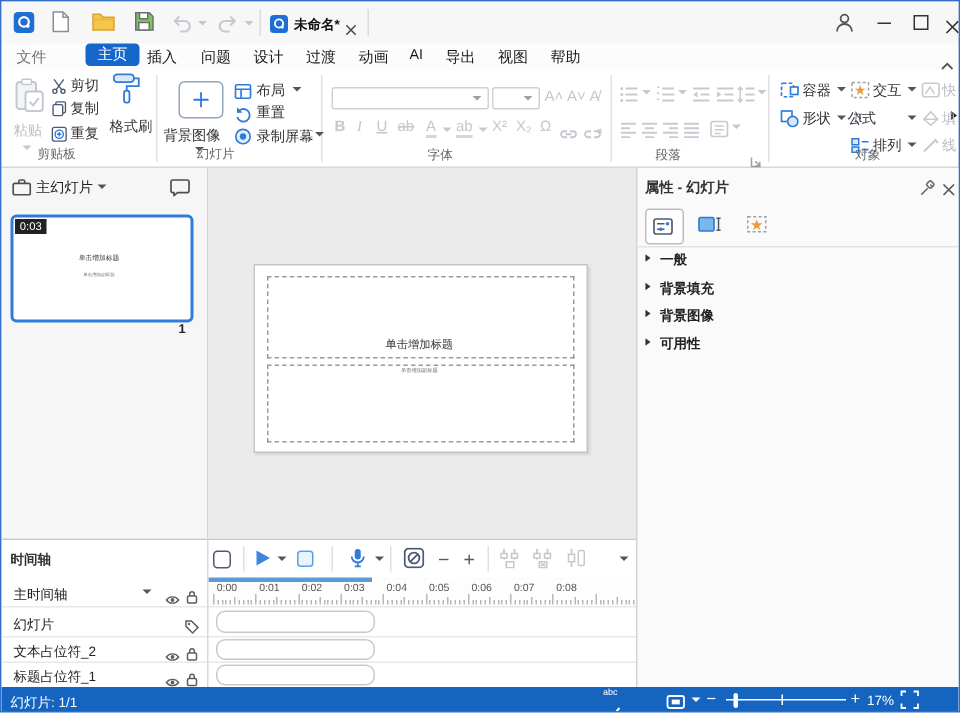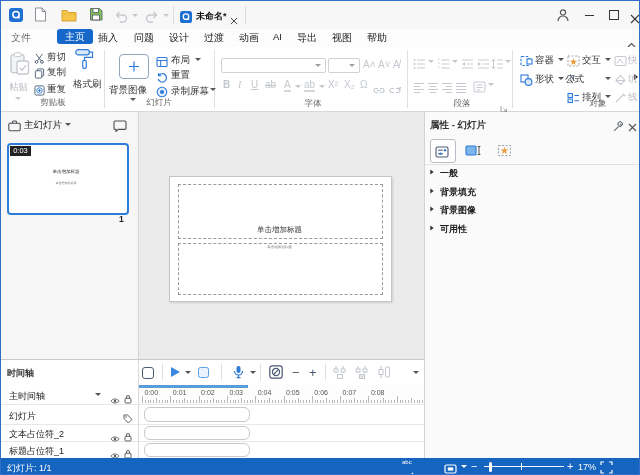--- a/index.html
+++ b/index.html
@@ -4,21 +4,21 @@
 <style>
   html,body{margin:0;padding:0;}
   #app{position:relative;width:640px;height:475px;background:#fff;font-family:"Liberation Sans",sans-serif;overflow:hidden;box-sizing:border-box;border:1px solid #2f6fc8;color:#222;}
   .abs{position:absolute;}
   .txt{white-space:nowrap;}
   .dd{width:0;height:0;border-left:3px solid transparent;border-right:3px solid transparent;border-top:3.5px solid #555;display:inline-block;position:absolute;}
   .dd.gray{border-top-color:#c3c7ce;}
   .rt{width:0;height:0;border-top:3.5px solid transparent;border-bottom:3.5px solid transparent;border-left:4.5px solid #222;position:absolute;}
   .vsep{position:absolute;width:1px;background:#e0e0e0;}
   .hsep{position:absolute;height:1px;background:#e0e0e0;}
-  .glabel{position:absolute;font-size:8.5px;color:#666;text-align:center;}
+  .glabel{position:absolute;font-size:8.5px;color:#666;text-align:left;}
   .slabel{font-size:9.5px;color:#333;}
   .icon{position:absolute;}
   .combob{position:absolute;background:#fff;border:1px solid #d2d2d2;border-radius:2px;height:13px;}
   .combob .dd{right:4px;top:5px;border-top-color:#9aa0a8;}
   .fglyph{position:absolute;color:#c3c7ce;font-size:10px;}
   .mitem{position:absolute;top:30px;font-size:10px;color:#1a1a1a;}
   .thumbbar{position:absolute;background:#fff;border:1px solid #c9c9c9;border-radius:6px;}
   .tname{position:absolute;font-size:9px;color:#222;white-space:nowrap;}
 </style>
 </head>

